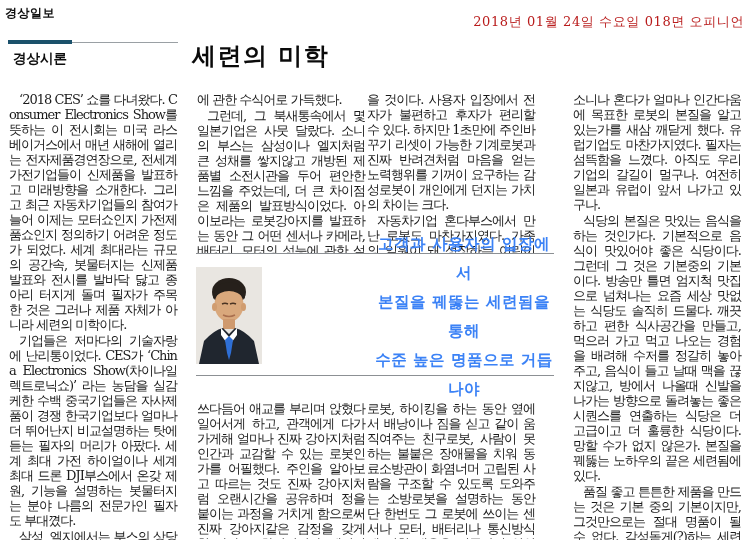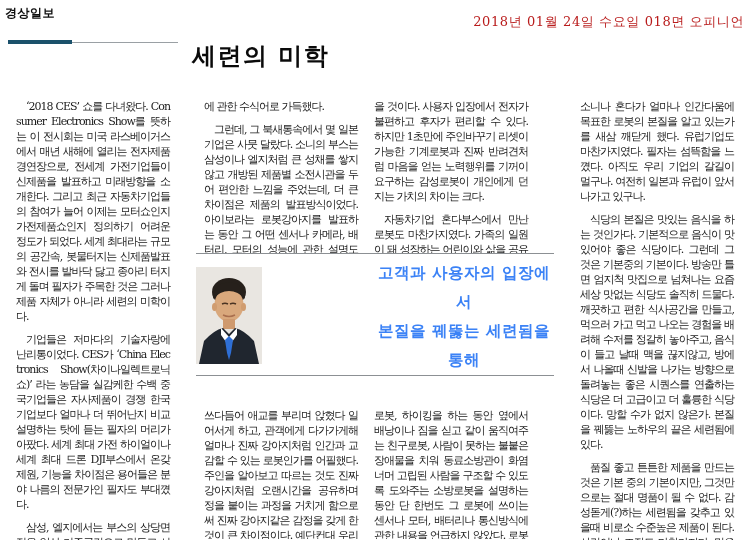--- a/index.html
+++ b/index.html
@@ -41,21 +41,21 @@
   .col { width:170px; height:449px; overflow:hidden; }
   .mid { width:358px; display:flex; flex-direction:column; }
   .mid-row { display:flex; }
   .mid-row .subcol { width:170px; overflow:hidden; }
   .mid-top { height:162px; }
   .mid-top .subcol { height:162px; }
   .mid-bottom { margin-top:24px; flex:1; }
   .mid-bottom .subcol { height:139px; }
 
   .para {
-    margin:8px; font-size:11px; line-height:15px; letter-spacing:-1px;
+    margin:1px; font-size:13px; line-height:15px; letter-spacing:-1px;
     text-align:justify; word-break:break-all; color:#1a1a1a;
   }
   .para.indent { text-indent:10px; }
 
   
   .band {
     box-sizing:border-box; height:123px;
     border-top:1px solid #8c9094; border-bottom:1px solid #8c9094;
     display:flex; padding:14px 0 11px 0;
   }
@@ -81,29 +81,30 @@
 
 <div class="page">
 
   <div class="masthead-logo">경상일보</div>
   <div class="dateline">2018년 01월 24일 수요일 018면 오피니언</div>
 
   <div class="kicker">
     <div class="kicker-rule">
       <div class="kicker-accent"></div>
     </div>
+    <div class="kicker-label">경상시론</div>
   </div>
 
   <h1 class="article-title" style="margin:0;">세련의 미학</h1>
 
   <div class="bodygrid">
 
     <div class="col">
         <p class="para indent">‘2018 CES’ 쇼를 다녀왔다. Consumer Electronics Show를 뜻하는 이 전시회는 미국 라스베이거스에서 매년 새해에 열리는 전자제품경연장으로, 전세계 가전기업들이 신제품을 발표하고 미래방향을 소개한다. 그리고 최근 자동차기업들의 참여가 늘어 이제는 모터쇼인지 가전제품쇼인지 정의하기 어려운 정도가 되었다. 세계 최대라는 규모의 공간속, 봇물터지는 신제품발표와 전시를 발바닥 닳고 종아리 터지게 돌며 필자가 주목한 것은 그러나 제품 자체가 아니라 세련의 미학이다.</p>
-        <p class="para indent">기업들은 저마다의 기술자랑에 난리통이었다. CES가 ‘China Electronics Show(차이나일렉트로닉쇼)’ 라는 농담을 실감케한 수백 중국기업들은 자사제품이 경쟁 한국기업보다 얼마나 더 뛰어난지 비교설명하는 탓에 듣는 필자의 머리가 아팠다. 세계 최대 가전 하이얼이나 세계 최대 드론 DJI부스에서 온갖 제원, 기능을 차이점은 용어들은 분야 나름의 전문가인 필자도 부대꼈다.</p>
+        <p class="para indent">기업들은 저마다의 기술자랑에 난리통이었다. CES가 ‘China Electronics Show(차이나일렉트로닉쇼)’ 라는 농담을 실감케한 수백 중국기업들은 자사제품이 경쟁 한국기업보다 얼마나 더 뛰어난지 비교설명하는 탓에 듣는 필자의 머리가 아팠다. 세계 최대 가전 하이얼이나 세계 최대 드론 DJI부스에서 온갖 제원, 기능을 설명하는 봇물터지는 분야 나름의 전문가인 필자도 부대꼈다.</p>
         <p class="para indent">삼성, 엘지에서는 부스의 상당면적을 일상 거주공간으로 만들고 시나리오별 사용신을 통해 제품을 설명해 아직 우리가 중국 경쟁사들보다는 우위에 있다는 느낌을 주었다. 주행시뮬레이터가 탑재된 인테리어모듈에 앉히고 설명해준 현대차그룹의 부스 또한 대단했다. 그러나 우리 기업부스가 소개하는 설명의 주된 내용은 중국보다는 덜했지만 여전히 제원과 성능</p>
       </div>
 
     <div class="mid">
 
       <div class="mid-row mid-top">
         <div class="subcol">
             <p class="para">에 관한 수식어로 가득했다.</p>
             <p class="para indent">그런데, 그 북새통속에서 몇 일본기업은 사뭇 달랐다. 소니의 부스는 삼성이나 엘지처럼 큰 성채를 쌓지않고 개방된 제품별 소전시관을 두어 편안한 느낌을 주었는데, 더 큰 차이점은 제품의 발표방식이었다. 아이보라는 로봇강아지를 발표하는 동안 그 어떤 센서나 카메라, 배터리, 모터의 성능에 관한 설명도 하지 않았다. 로봇에게 이름을 불러 달려오게하고, 머리를</p>
           </div>
@@ -127,20 +128,21 @@
             <path d="M27,48 q6,3 12,0" stroke="#a96f4e" stroke-width="1.4" fill="none"></path>
             <rect x="27" y="52" width="12" height="10" fill="#cf9a6f"></rect>
             <path d="M3,97 L8,74 Q18,63 27,61 L33,67 L39,61 Q48,63 58,74 L63,97 Z" fill="#20262f"></path>
             <path d="M25,61 L33,70 L41,61 L41,68 L33,79 L25,68 Z" fill="#ffffff"></path>
             <path d="M33,69 L29,73 L31,86 L33,93 L35,86 L37,73 Z" fill="#2e6fd6"></path>
           </svg>
         </div>
         <div class="band-right">
           <div class="quote-line">고객과 사용자의 입장에서</div>
           <div class="quote-line">본질을 꿰뚫는 세련됨을 통해</div>
+          <div class="quote-line">수준 높은 명품으로 거듭나야</div>
         </div>
       </div>
 
       <div class="mid-row mid-bottom">
         <div class="subcol">
             <p class="para">쓰다듬어 애교를 부리며 앉혔다 일어서게 하고, 관객에게 다가가게해 얼마나 진짜 강아지처럼 인간과 교감할 수 있는 로봇인가를 어필했다. 주인을 알아보고 따르는 것도 진짜 강아지처럼 오랜시간을 공유하며 정을 붙이는 과정을 거치게 함으로써 진짜 강아지같은 감정을 갖게 한 것이 큰 차이점이다. 예단컨대 우리 기업이 만든 로봇강아지라면 주인을 인식케하는 간단한 절차를 넣어 곧 바로 따르도록 만들었</p>
           </div>
         <div class="subcol">
             <p class="para">로봇, 하이킹을 하는 동안 옆에서 배낭이나 짐을 싣고 같이 움직여주는 친구로봇, 사람이 못하는 불붙은 장애물을 치워 동료소방관이 화염너머 고립된 사람을 구조할 수 있도록 도와주는 소방로봇을 설명하는 동안 단 한번도 그 로봇에 쓰이는 센서나 모터, 배터리나 통신방식에 관한 내용을 언급하지 않았다. 로봇을 지칭할때에도 ‘This’나 ‘It’이 아니라 ‘He’나 ‘She’를 사용해 인간처럼 느끼도록 한 점은</p>
           </div>

